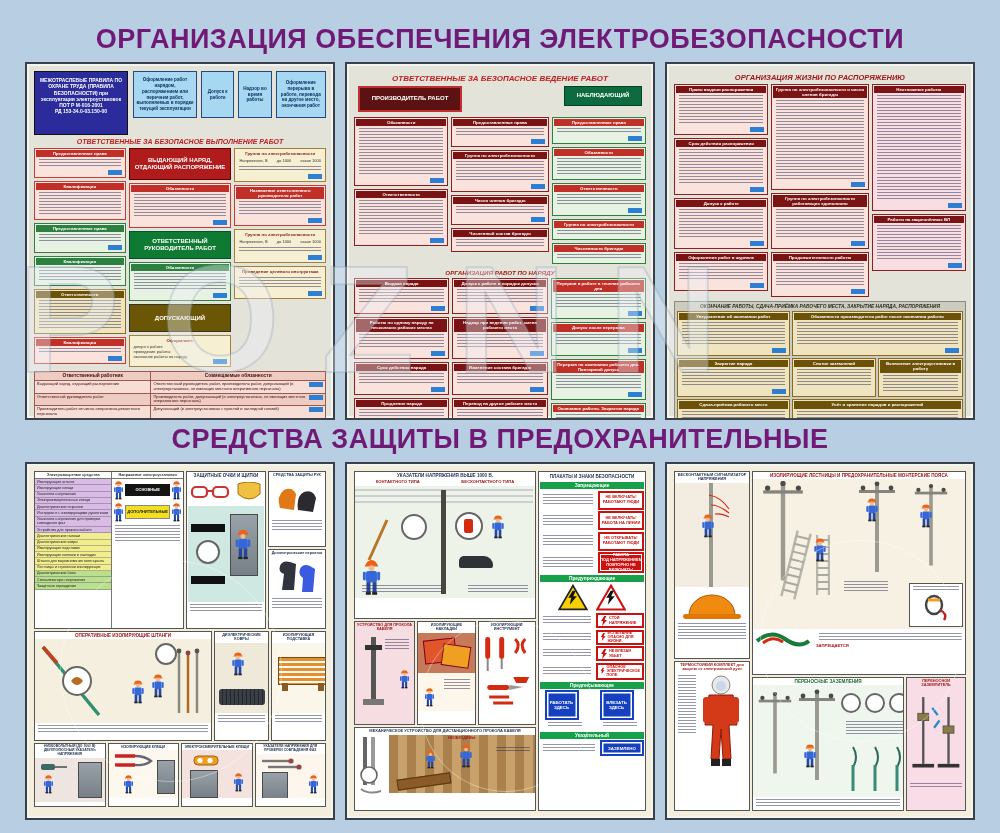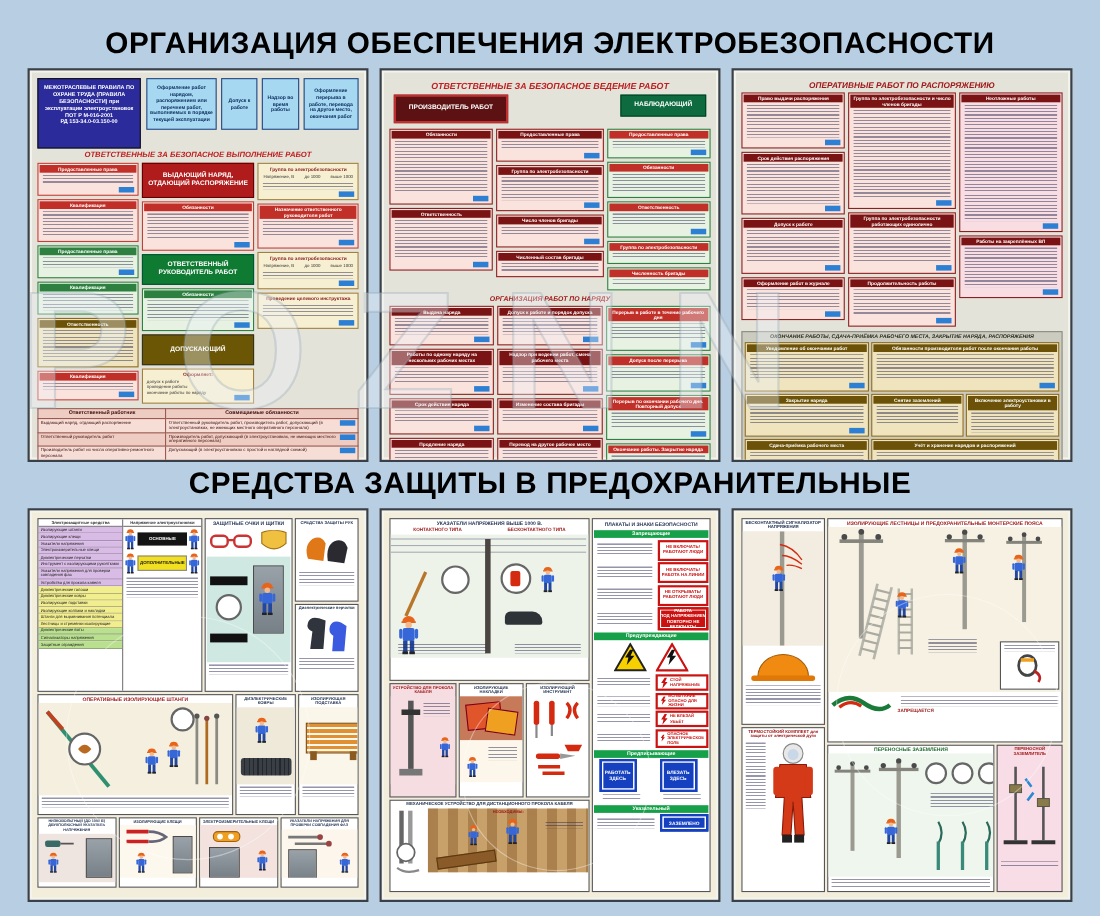--- a/index.html
+++ b/index.html
@@ -3,21 +3,21 @@
 <meta charset="utf-8">
 <style>
   html,body{margin:0;padding:0;}
   body{width:1000px;height:833px;background:#b8cfe3;font-family:"Liberation Sans",sans-serif;overflow:hidden;}
   #poster{position:relative;width:1000px;height:833px;overflow:hidden;}
   
   .wm{position:absolute;top:232px;left:18px;font-size:152px;font-weight:bold;letter-spacing:42px;
       color:rgba(236,242,247,.38);-webkit-text-stroke:2px rgba(140,158,175,.30);z-index:6;pointer-events:none;}
   .wmc{position:absolute;border:1.5px solid rgba(255,255,255,.38);border-radius:50%;z-index:6;pointer-events:none;}
   
-  .bigtitle{position:absolute;width:100%;text-align:center;font-size:27px;font-weight:bold;color:#000000;letter-spacing:.5px;z-index:2;}
+  .bigtitle{position:absolute;width:100%;text-align:center;font-size:27px;font-weight:bold;color:#701a75;letter-spacing:.5px;z-index:2;}
   
   .panel{position:absolute;width:310px;height:358px;background:#e4e3da;border:2px solid #394049;
          box-shadow:inset 0 0 0 2px #f4f4ee;padding:7px 7px;box-sizing:border-box;z-index:3;overflow:hidden;}
   .panel.pb{background:#f3eedb;}
   .it{font-style:italic;font-weight:bold;text-align:center;}
   .pt{color:#1a3fa0;font-size:7.5px;margin-bottom:2px;}
   .rt{color:#c02020;font-size:7px;margin:3px 0;text-align:center;}
   .mrt{color:#a01818;font-size:6.2px;margin:2px 0;}
   
   .p1top{display:flex;gap:5px;margin-bottom:1px;}
@@ -389,21 +389,21 @@
           </div>
         <div class="bx mint">
             <div class="h">Окончание работы. Закрытие наряда</div>
             <div class="mt h15"></div>
           </div>
       </div>
     </div>
   </div>
 
   <div class="panel" style="left:665px;top:62px">
-    <div class="it mrt" style="font-size:7.5px">ОПЕРАТИВНЫЕ РАБОТ ПО РАСПОРЯЖЕНИЮ</div>
+    <div class="it mrt" style="font-size:7.5px">ОРГАНИЗАЦИЯ ЖИЗНИ ПО РАСПОРЯЖЕНИЮ</div>
     <div class="cols">
       <div class="col" style="width:33%">
         <div class="bx mr">
             <div class="h">Право выдачи распоряжения</div>
             <div class="mt h30"></div>
             <div class="chips"><span class="chip"></span></div>
           </div>
         <div class="bx mr">
             <div class="h">Срок действия распоряжения</div>
             <div class="mt h36"></div>

